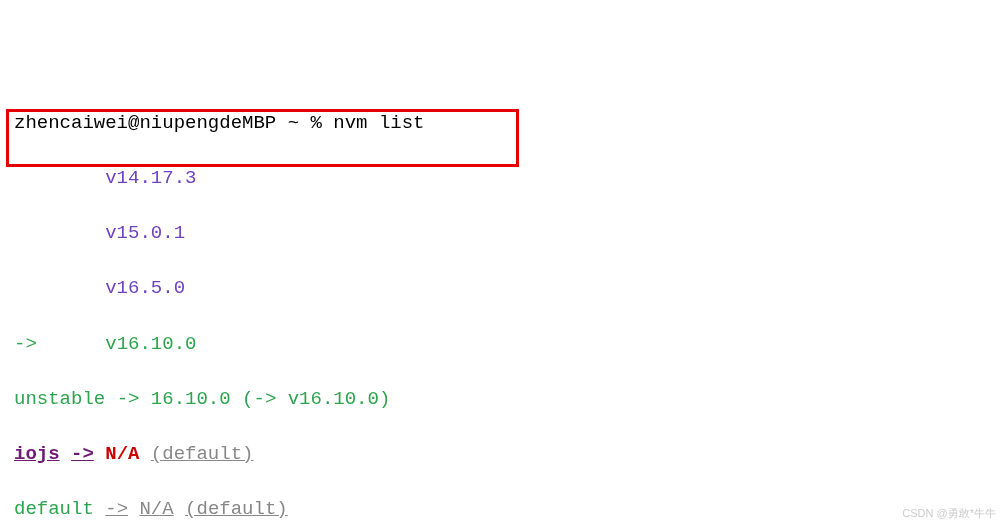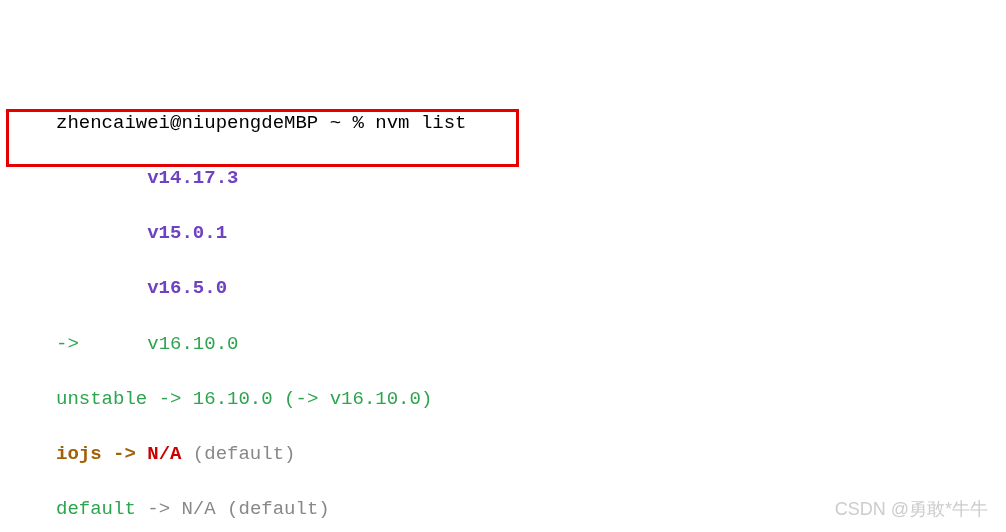--- a/index.html
+++ b/index.html
@@ -8,42 +8,42 @@
       font-size: 19px;
       line-height: 1.45;
       background: #fff;
       padding: 0;
       white-space: pre;
       position: relative;
       width: 1006px;
       height: 532px;
       overflow: hidden;
     }
-    .line { display: block; padding-left: 8px; margin-left: 48px; }
+    .line { display: block; padding-left: 14px; }
     .black { color: #000; }
-    .purple { color: #6f42c1; font-weight: bold; }
+    .purple { color: #6f42c1; }
     .green { color: #2da44e; }
-    .olive { color: #a16207; font-weight: bold; }
+    .olive { color: #701a75; font-weight: bold; text-decoration: underline; }
     .red { color: #cc0000; }
-    .gray { color: #888; }
+    .gray { color: #888; text-decoration: underline; }
     .highlight-box {
       position: absolute;
       border: 3px solid #e60000;
       top: 109px;
       left: 6px;
       width: 513px;
       height: 58px;
       pointer-events: none;
     }
     .watermark {
       position: absolute;
-      right: 18px;
+      right: 10px;
       bottom: 10px;
       color: #ccc;
-      font-size: 18px;
+      font-size: 11px;
       font-family: sans-serif;
     }
   </style>
 </head>
 <body>
 
 
 
 <span class="line"><span class="black">zhencaiwei@niupengdeMBP</span><span class="black"> </span><span class="black">~</span><span class="black"> </span><span class="black">%</span><span class="black"> </span><span class="black">nvm list</span></span>
 <span class="line">        <span class="purple">v14.17.3</span></span>

